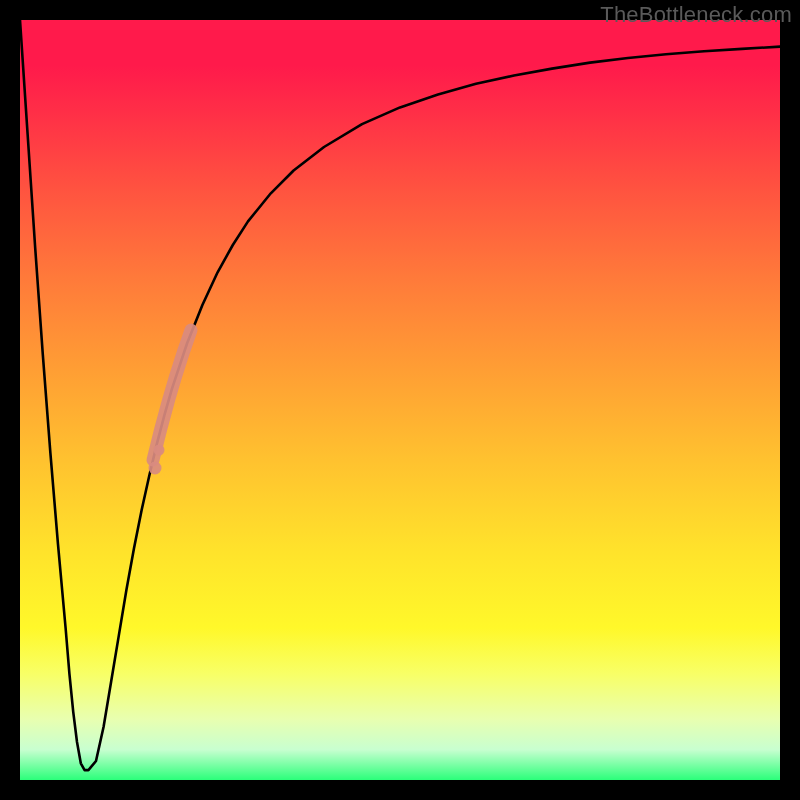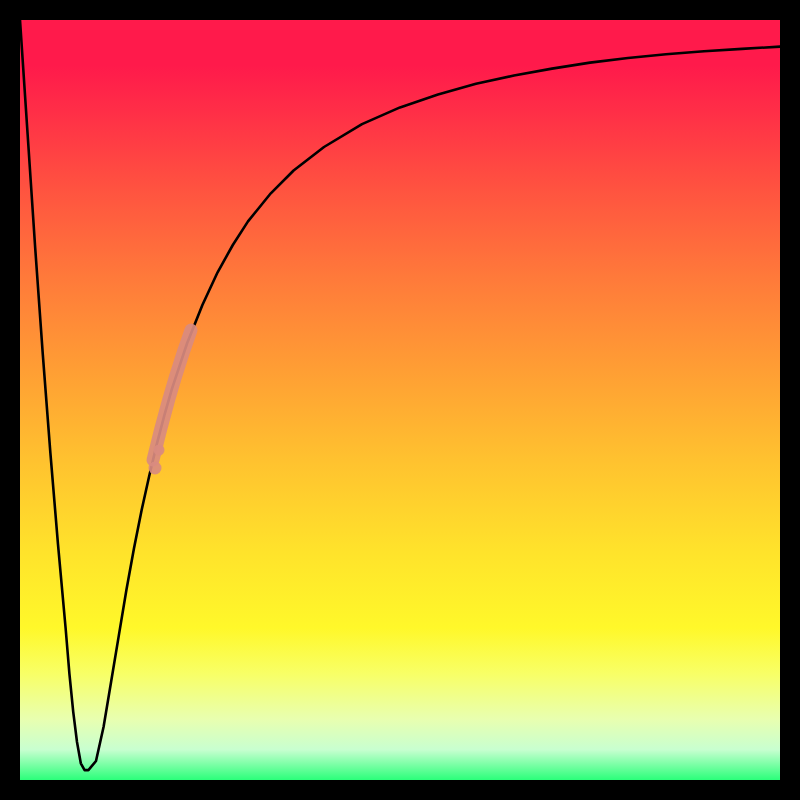--- a/index.html
+++ b/index.html
@@ -116,14 +116,15 @@
                L 155.8 355.7
                L 163.4 332.1
                L 171 310.1" fill="none" stroke="#d98b80" stroke-width="13" stroke-linecap="round" opacity="0.92"></path>
 
       <circle cx="135" cy="448" r="6.5" fill="#d98b80" opacity="0.92"></circle>
       <circle cx="139" cy="430" r="5.5" fill="#d98b80" opacity="0.92"></circle>
     </svg>
 
   </div>
 
+  <div class="watermark">TheBottleneck.com</div>
 
 </div>
 
 </body></html>

